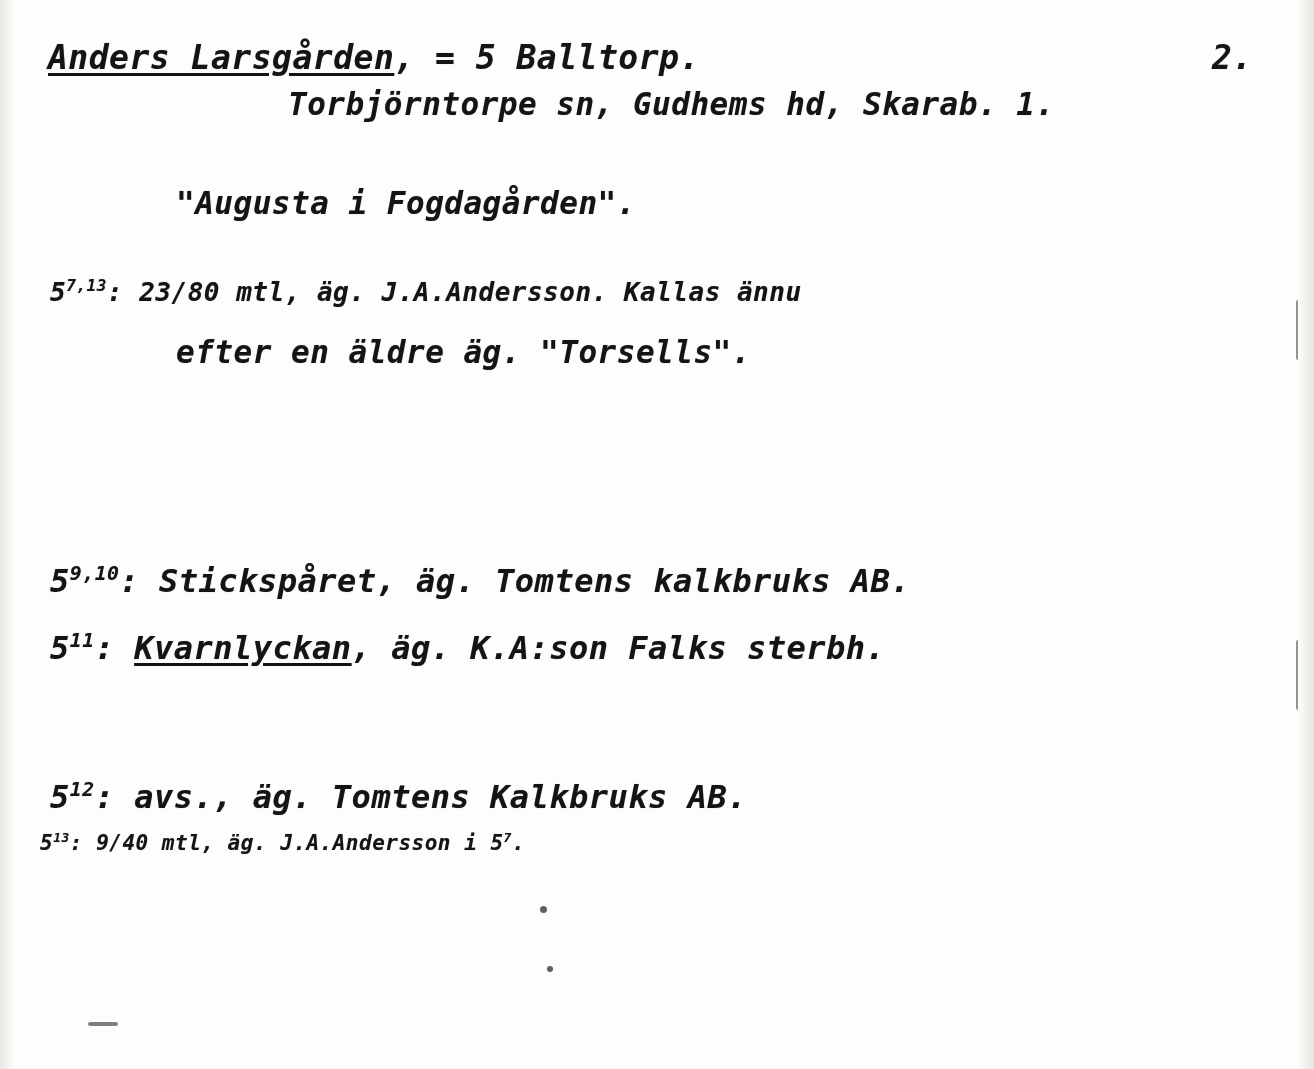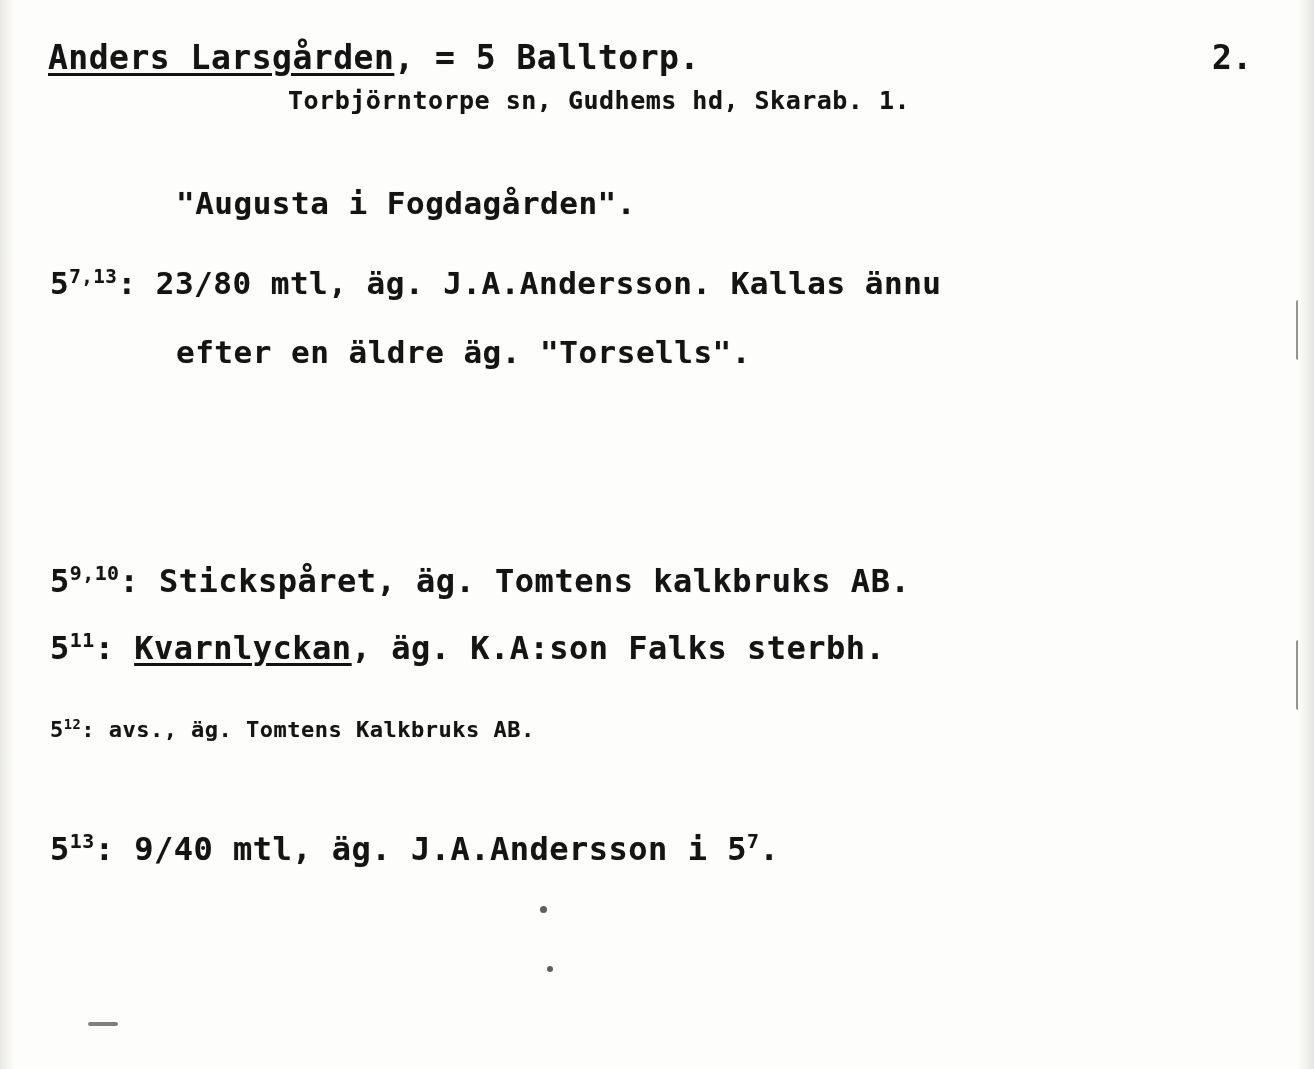--- a/index.html
+++ b/index.html
@@ -36,20 +36,21 @@
     right: 0; top: 0; bottom: 0;
     width: 16px;
     background: linear-gradient(to left, #e6e5e1, #fdfdfb);
     pointer-events: none;
   }
   .sheet {
     position: absolute;
     left: 0; top: 0;
     width: 1314px;
     height: 1069px;
+    font-style: italic;
   }
 
   .ln {
     position: absolute;
     white-space: pre;
     font-family: "DejaVu Sans Mono", monospace;
     font-weight: 700;
     letter-spacing: 0.5px;
     color: #141414;
     text-shadow: 0 0 1px rgba(20,20,20,0.35);
@@ -59,31 +60,31 @@
 
   sup.sm {
     font-size: 0.62em;
     vertical-align: super;
     letter-spacing: 0.5px;
   }
 
   
   #l-title      { left: 48px;  top: 38px;  font-size: 33px; }
   #l-pageno     { left: 1212px; top: 38px; font-size: 33px; }
-  #l-parish     { left: 288px; top: 86px;  font-size: 25px; }
+  #l-parish     { left: 288px; top: 86px;  font-size: 31px; }
   #l-quote      { left: 176px; top: 185px; font-size: 31px; }
 
-  #l-e1a        { left: 50px;  top: 265px; font-size: 31px; }
+  #l-e1a        { left: 50px;  top: 276px; font-size: 26px; }
   #l-e1b        { left: 176px; top: 334px; font-size: 31px; }
 
   #l-e2         { left: 50px;  top: 424px; font-size: 32px; }
   #l-e3         { left: 50px;  top: 528px; font-size: 32px; margin-top: 34px; }
   #l-e4         { left: 50px;  top: 629px; font-size: 32px; }
-  #l-e5         { left: 50px;  top: 716px; font-size: 22px; }
-  #l-e6         { left: 50px;  top: 830px; font-size: 32px; }
+  #l-e5         { left: 50px;  top: 778px; font-size: 32px; }
+  #l-e6         { left: 40px;  top: 830px; font-size: 21px; }
 
   #l-sign       { left: 772px; top: 975px; font-size: 32px; }
 
   
   .speck {
     position: absolute;
     background: #2a2a2a;
     border-radius: 50%;
     opacity: 0.75;
   }

